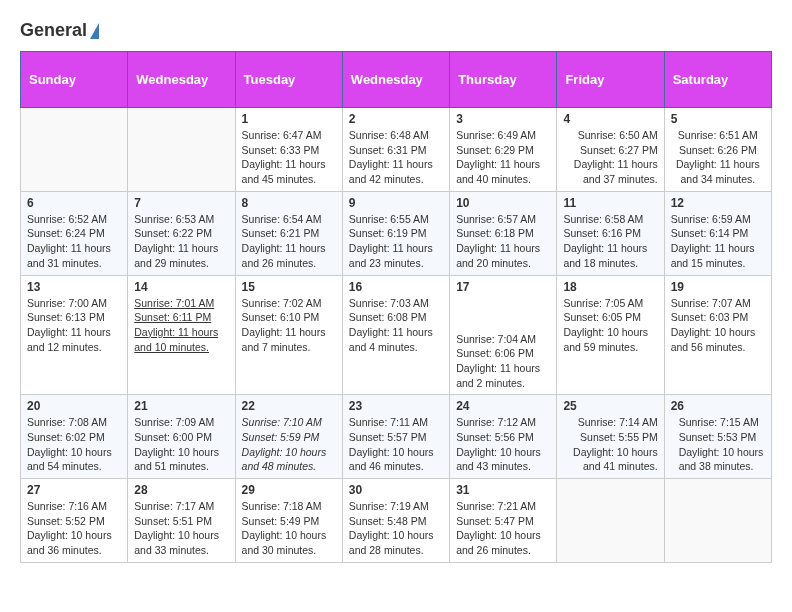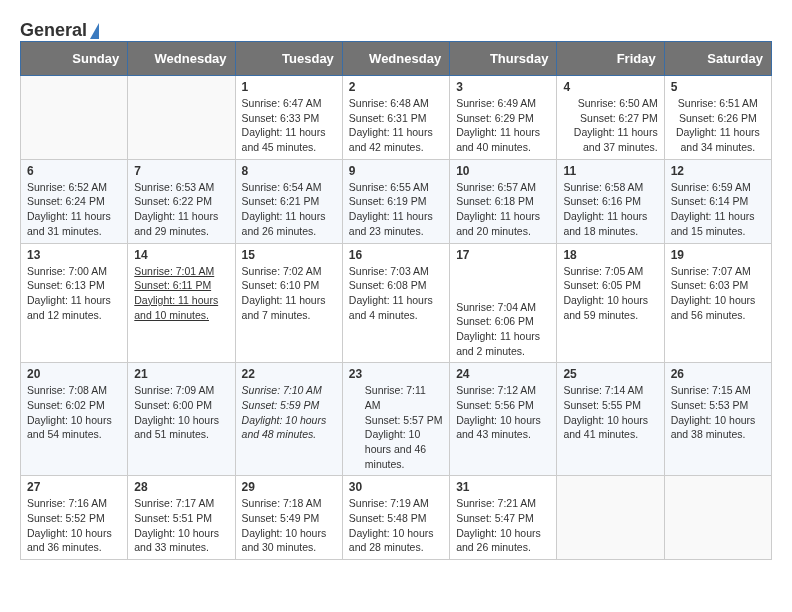--- a/index.html
+++ b/index.html
@@ -7,40 +7,40 @@
       font-family: Arial, sans-serif;
       background: #fff;
       width: 792px;
       min-height: 612px;
       padding: 20px;
     }
     .header {
       display: flex;
       justify-content: space-between;
       align-items: flex-end;
-      margin-bottom: 4px;
+      margin-bottom: 14px;
     }
     .logo {
       display: flex;
       flex-direction: column;
       align-items: flex-start;
     }
     .title-block {
       text-align: right;
     }
     .calendar {
       width: 100%;
       border-collapse: collapse;
       border: 1px solid #ccc;
     }
     .calendar th {
-      background-color: #737373;
+      background-color: #d946ef;
       color: white;
-      text-align: right;
-      padding: 9px 8px;
+      text-align: left;
+      padding: 20px 8px;
       font-size: 13px;
       border: 1px solid #3a6da5;
     }
     .calendar td {
       vertical-align: top;
       border: 1px solid #ccc;
       padding: 4px 6px;
       width: 107px;
       height: 80px;
       background: #fff;
@@ -231,39 +231,39 @@
 Daylight: 10 hours and 51 minutes.</div>
         </td>
         <td>
           <span class="day-num">22</span>
           <div class="day-info" style="white-space: pre-line; font-style: italic;">Sunrise: 7:10 AM
 Sunset: 5:59 PM
 Daylight: 10 hours and 48 minutes.</div>
         </td>
         <td>
           <span class="day-num">23</span>
-          <div class="day-info" style="white-space: pre-line; margin-left: 16px;">Sunrise: 7:11 AM
+          <div class="day-info" style="white-space: pre-line;">Sunrise: 7:11 AM
 Sunset: 5:57 PM
 Daylight: 10 hours and 46 minutes.</div>
         </td>
         <td>
           <span class="day-num">24</span>
           <div class="day-info" style="white-space: pre-line;">Sunrise: 7:12 AM
 Sunset: 5:56 PM
 Daylight: 10 hours and 43 minutes.</div>
         </td>
         <td>
           <span class="day-num">25</span>
-          <div class="day-info" style="white-space: pre-line;">Sunrise: 7:14 AM
+          <div class="day-info" style="white-space: pre-line; text-align: right;">Sunrise: 7:14 AM
 Sunset: 5:55 PM
 Daylight: 10 hours and 41 minutes.</div>
         </td>
         <td>
           <span class="day-num">26</span>
-          <div class="day-info" style="white-space: pre-line;">Sunrise: 7:15 AM
+          <div class="day-info" style="white-space: pre-line; margin-left: 8px;">Sunrise: 7:15 AM
 Sunset: 5:53 PM
 Daylight: 10 hours and 38 minutes.</div>
         </td>
       </tr>
       <tr>
         <td>
           <span class="day-num">27</span>
           <div class="day-info" style="white-space: pre-line;">Sunrise: 7:16 AM
 Sunset: 5:52 PM
 Daylight: 10 hours and 36 minutes.</div>

